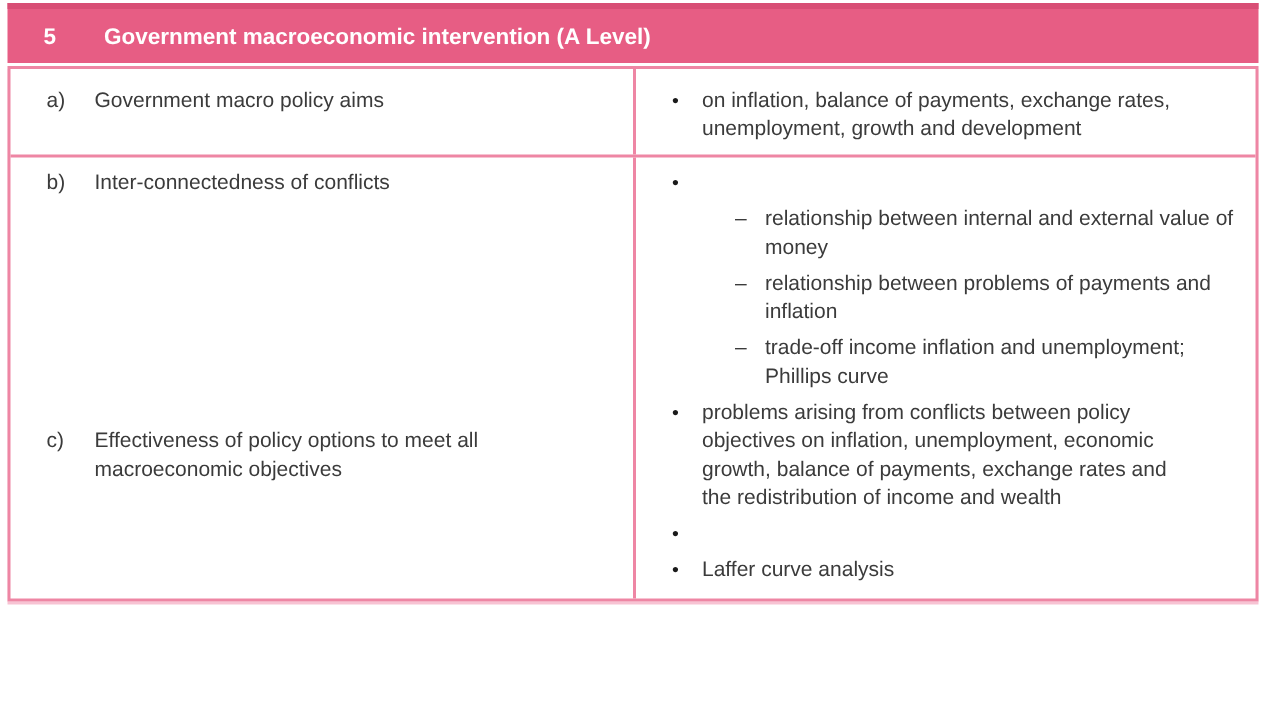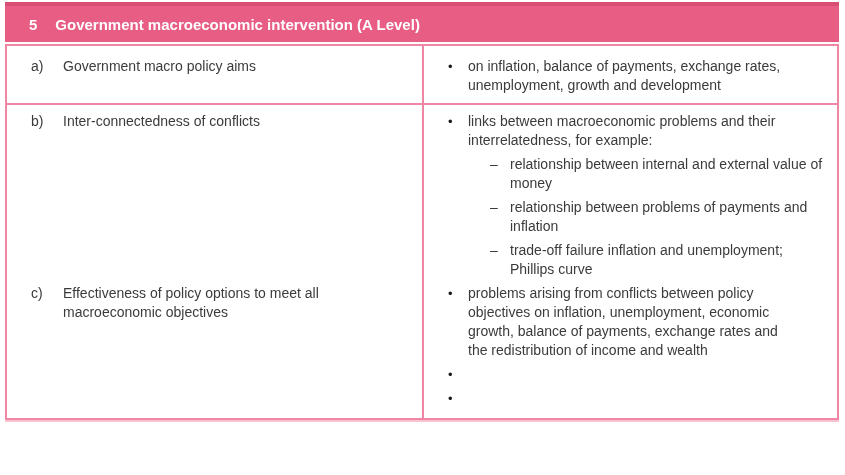--- a/index.html
+++ b/index.html
@@ -29,21 +29,21 @@
     height: 40px;
     border-top: 4px solid var(--header_top, #d84e75);
     background: var(--header_bg, #e75d84);
     color: var(--header_text, #ffffff);
     display: flex;
     align-items: center;
     font-weight: bold;
     font-size: 15px;
   }
   .sec-num { margin-left: 24px; }
-  .sec-title { margin-left: 18px; text-align: center; }
+  .sec-title { margin-left: 32px; text-align: center; }
   .grid {
     margin-top: 2px;
     border: 2px solid var(--border, #ee86a4);
     box-shadow: 0 2px 0 #f7c3d3;
     background: #ffffff;
   }
   .row { display: flex; }
   .row + .row { border-top: 2px solid var(--border, #ee86a4); }
   .cell {
     box-sizing: border-box;
@@ -99,41 +99,41 @@
               <span class="tlabel">Inter-connectedness of conflicts</span>
             </div>
             <div class="topic" style="margin-top: 153px;">
               <span class="marker">c)</span>
               <span class="tlabel">Effectiveness of policy options to meet all macroeconomic objectives</span>
             </div>
           </div>
           <div class="cell right">
             <div class="point lv1">
               <span class="pmarker">•</span>
-              <span class="ptext">links between macroeconomic problems and their interrelatedness, for example:</span>
             </div>
             <div class="point lv2">
               <span class="pmarker">–</span>
               <span class="ptext">relationship between internal and external value of money</span>
             </div>
             <div class="point lv2">
               <span class="pmarker">–</span>
               <span class="ptext">relationship between problems of payments and inflation</span>
             </div>
             <div class="point lv2">
               <span class="pmarker">–</span>
-              <span class="ptext">trade-off failure inflation and unemployment; Phillips curve</span>
+              <span class="ptext">trade-off income inflation and unemployment; Phillips curve</span>
             </div>
             <div class="point lv1">
               <span class="pmarker">•</span>
               <span class="ptext">problems arising from conflicts between policy objectives on inflation, unemployment, economic growth, balance of payments, exchange rates and the redistribution of income and wealth</span>
             </div>
             <div class="point lv1">
               <span class="pmarker">•</span>
             </div>
             <div class="point lv1">
               <span class="pmarker">•</span>
+              <span class="ptext">Laffer curve analysis</span>
             </div>
           </div>
         </div>
       </div>
   </div>
 </div>
 
 </body></html>

